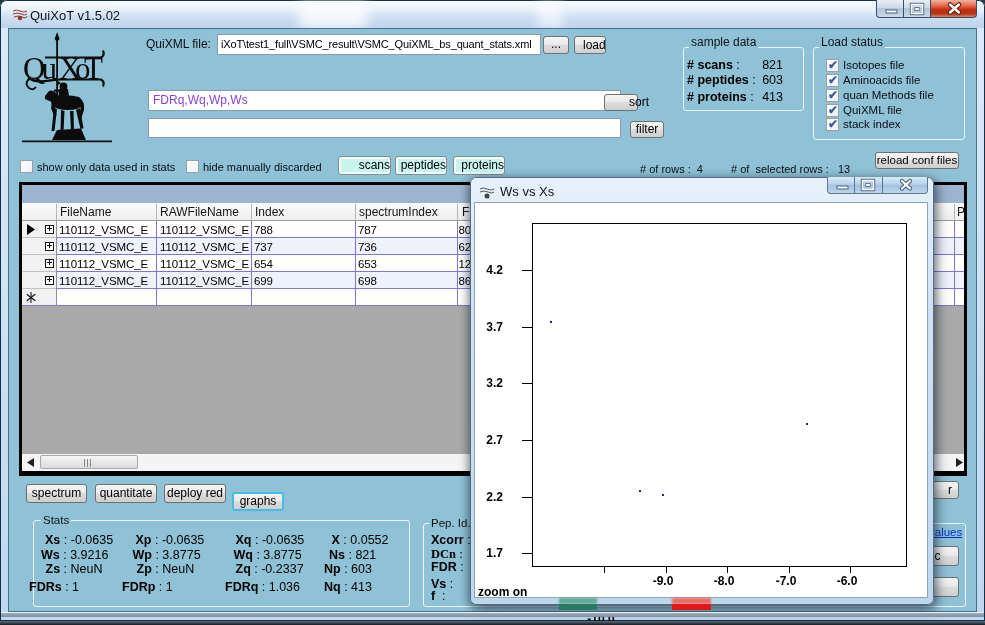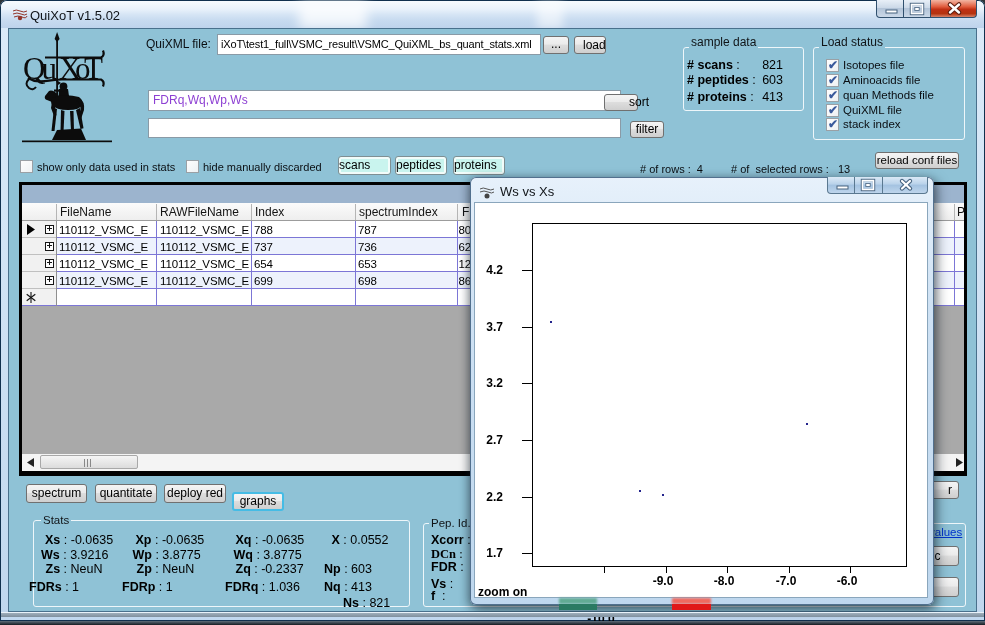--- a/index.html
+++ b/index.html
@@ -23,21 +23,21 @@
 
 #client { position:absolute; left:8px; top:28px; width:969px; height:584px; background:#8fc2d6; border:1px solid #49708c; }
 
 .tb { position:absolute; background:#fff; border:1px solid #8a9aa6; font-size:12px; color:#000; }
 .btn { position:absolute; background:linear-gradient(180deg,#f4f4f4 0%,#ebebeb 45%,#dddddd 50%,#cfcfcf 100%); border:1px solid #707070; border-radius:3px; font-size:12px; color:#000; text-align:center; }
 .gb { position:absolute; border:1px solid #eef6fa; border-radius:3px; }
 .gblabel { position:absolute; background:#8fc2d6; padding:0 2px; font-size:12px; color:#101417; }
 .cbx { position:absolute; width:12.5px; height:12.5px; background:linear-gradient(135deg,#fdfdfd 0%,#eef1f3 100%); border:1px solid #9aa0a5; }
 .chk:after { content:"✔"; position:absolute; left:1px; top:-2.5px; font-size:12px; font-weight:bold; color:#3a5a9c; }
 .lbl { position:absolute; font-size:12px; color:#0a0e12; white-space:pre; }
-.teal { position:absolute; background:#c9f4ee; border:1px solid #7f8f93; border-radius:3px; box-shadow:inset 0 0 0 2px #f2fcfa; font-size:12px; color:#000; text-align:left; }
+.teal { position:absolute; background:#c9f4ee; border:1px solid #7f8f93; border-radius:3px; box-shadow:inset 0 0 0 2px #f2fcfa; font-size:12px; color:#000; text-align:right; }
 
 #gridpanel { position:absolute; left:19px; top:182px; width:948px; height:294px; background:#000; }
 #gridinner { position:absolute; left:3px; top:3px; width:942px; height:286px; background:#a9a9a9; }
 .gcaption { position:absolute; left:0; top:0; width:942px; height:18px; background:#9cb4ce; }
 .ghead { position:absolute; left:0; top:18px; width:942px; height:18px; background:linear-gradient(180deg,#fbfbfb,#eeeeee); border-bottom:1px solid #9c9c9c; }
 .gh { position:absolute; top:2px; font-size:12px; color:#141414; white-space:nowrap; }
 .grow { position:absolute; left:0; width:942px; height:17px; border-bottom:1px solid #7c76d6; background:#fff; }
 .galt { background:#edf2fc; }
 .gcell { position:absolute; top:2.5px; font-size:11.5px; color:#000; white-space:nowrap; letter-spacing:-0.1px; }
 .gv { position:absolute; width:1px; background:#7c76d6; }
@@ -269,21 +269,21 @@
 
   <div class="gb" style="left:33px;top:520px;width:377px;height:87px;"></div>
   <div class="gblabel" style="left:41px;top:514px;font-size:11.5px;">Stats</div>
   <div class="st" style="left:45px;top:533px;"><b>Xs</b> : -0.0635</div>
   <div class="st" style="left:135.5px;top:533px;"><b>Xp</b> : -0.0635</div>
   <div class="st" style="left:235.5px;top:533px;"><b>Xq</b> : -0.0635</div>
   <div class="st" style="left:331.5px;top:533px;"><b>X</b> : 0.0552</div>
   <div class="st" style="left:41px;top:547.5px;"><b>Ws</b> : 3.9216</div>
   <div class="st" style="left:132.5px;top:547.5px;"><b>Wp</b> : 3.8775</div>
   <div class="st" style="left:233.5px;top:547.5px;"><b>Wq</b> : 3.8775</div>
-  <div class="st" style="left:343px;top:547.5px;margin-top:48px;"><b>Ns</b> : 821</div>
+  <div class="st" style="left:329px;top:547.5px;"><b>Ns</b> : 821</div>
   <div class="st" style="left:45.5px;top:562px;"><b>Zs</b> : NeuN</div>
   <div class="st" style="left:136.5px;top:562px;"><b>Zp</b> : NeuN</div>
   <div class="st" style="left:235.5px;top:562px;"><b>Zq</b> : -0.2337</div>
   <div class="st" style="left:324px;top:562px;"><b>Np</b> : 603</div>
   <div class="st" style="left:29px;top:579.5px;"><b>FDRs</b> : 1</div>
   <div class="st" style="left:122px;top:579.5px;"><b>FDRp</b> : 1</div>
   <div class="st" style="left:225px;top:579.5px;"><b>FDRq</b> : 1.036</div>
   <div class="st" style="left:324px;top:579.5px;"><b>Nq</b> : 413</div>
 
   <div class="gb" style="left:423px;top:523px;width:543px;height:84px;"></div>

